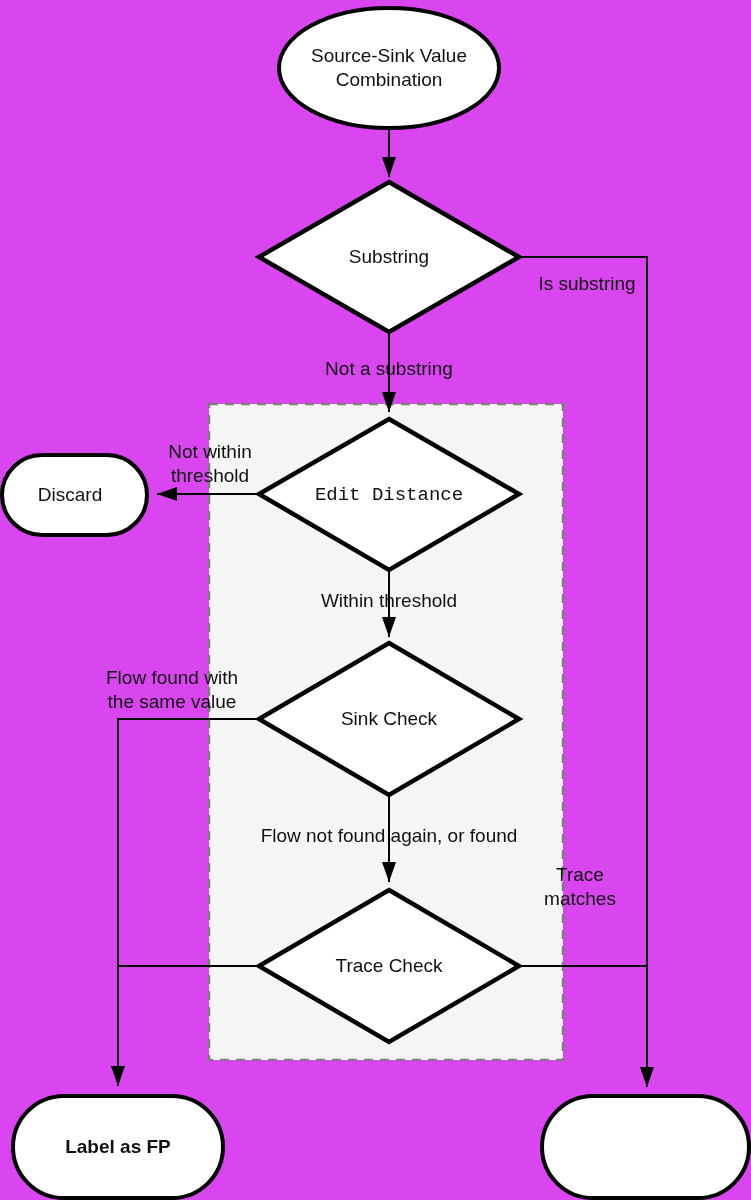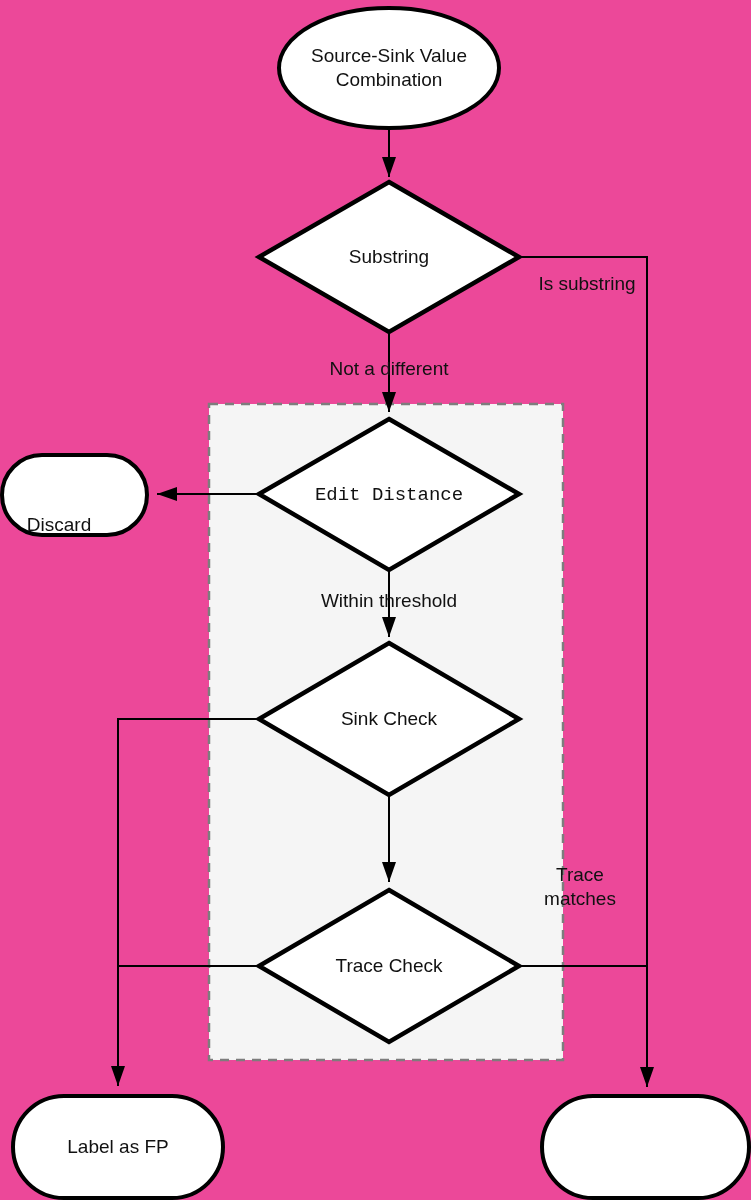--- a/index.html
+++ b/index.html
@@ -1,20 +1,20 @@
 <!DOCTYPE html>
 <html><head>
 <meta charset="utf-8">
 <style>
   html, body { margin: 0; padding: 0; background: #ffffff; }
   .stage {
     position: relative;
     width: 751px;
     height: 1200px;
-    background: #ec4899;
+    background: #d946ef;
     font-family: "Liberation Sans", "DejaVu Sans", sans-serif;
     overflow: hidden;
   }
   .stage svg { position: absolute; left: 0; top: 0; }
   .lbl {
     position: absolute;
     transform: translate(-50%, -50%);
     text-align: center;
     font-size: 19px;
     line-height: 24px;
@@ -74,38 +74,47 @@
 
   <div class="lbl" style="left:389px; top:68px;">
     <div class="ln">Source-Sink Value</div>
     <div class="ln">Combination</div>
   </div>
 
   <div class="lbl" style="left:389px; top:257px;">Substring</div>
 
   <div class="lbl" style="left:389px; top:495px;font-family:Liberation Mono, monospace;">Edit Distance</div>
 
-  <div class="lbl" style="left:59px; top:495px;margin-top:30px;">Discard</div>
+  <div class="lbl" style="left:70px; top:495px;">Discard</div>
 
   <div class="lbl" style="left:389px; top:719px;">Sink Check</div>
 
   <div class="lbl" style="left:389px; top:966px;">Trace Check</div>
 
-  <div class="lbl" style="left:118px; top:1147px;">Label as FP</div>
+  <div class="lbl" style="left:118px; top:1147px;font-weight:bold;">Label as FP</div>
 
 
   <div class="lbl" style="left:587px; top:236px;margin-top:48px;">Is substring</div>
 
-  <div class="lbl" style="left:389px; top:369px;">Not a different</div>
+  <div class="lbl" style="left:389px; top:369px;">Not a substring</div>
 
+  <div class="lbl" style="left:210px; top:464px;">
+    <div class="ln">Not within</div>
+    <div class="ln">threshold</div>
+  </div>
 
   <div class="lbl" style="left:389px; top:601px;">Within threshold</div>
 
+  <div class="lbl" style="left:172px; top:690px;">
+    <div class="ln">Flow found with</div>
+    <div class="ln">the same value</div>
+  </div>
 
   <div class="lbl" style="left:389px; top:836px;">
+    <div class="ln">Flow not found again, or found</div>
   </div>
 
 
   <div class="lbl" style="left:580px; top:887px;">
     <div class="ln">Trace</div>
     <div class="ln">matches</div>
   </div>
 
 </div>
 

